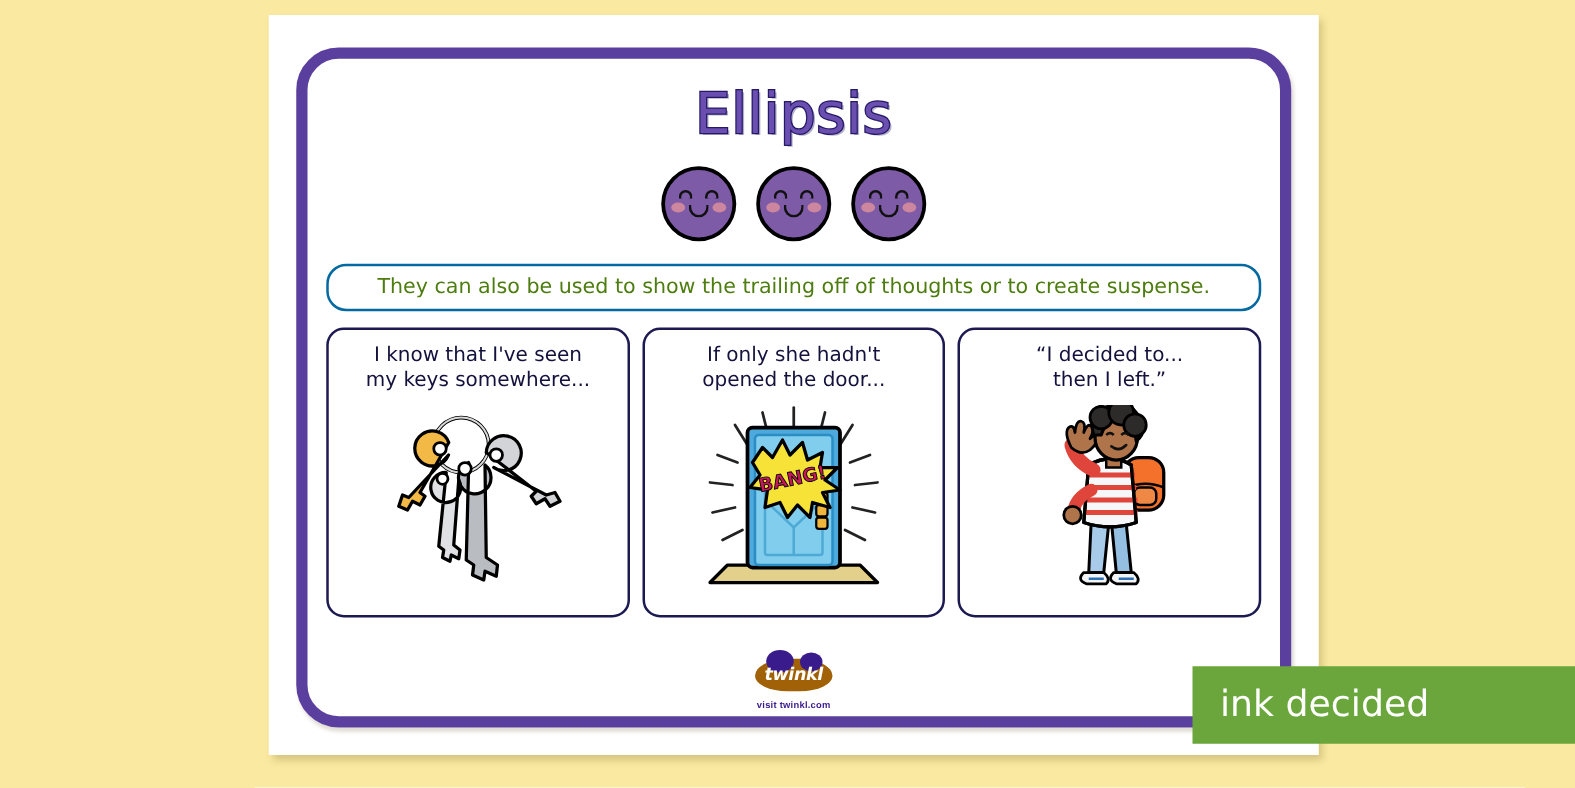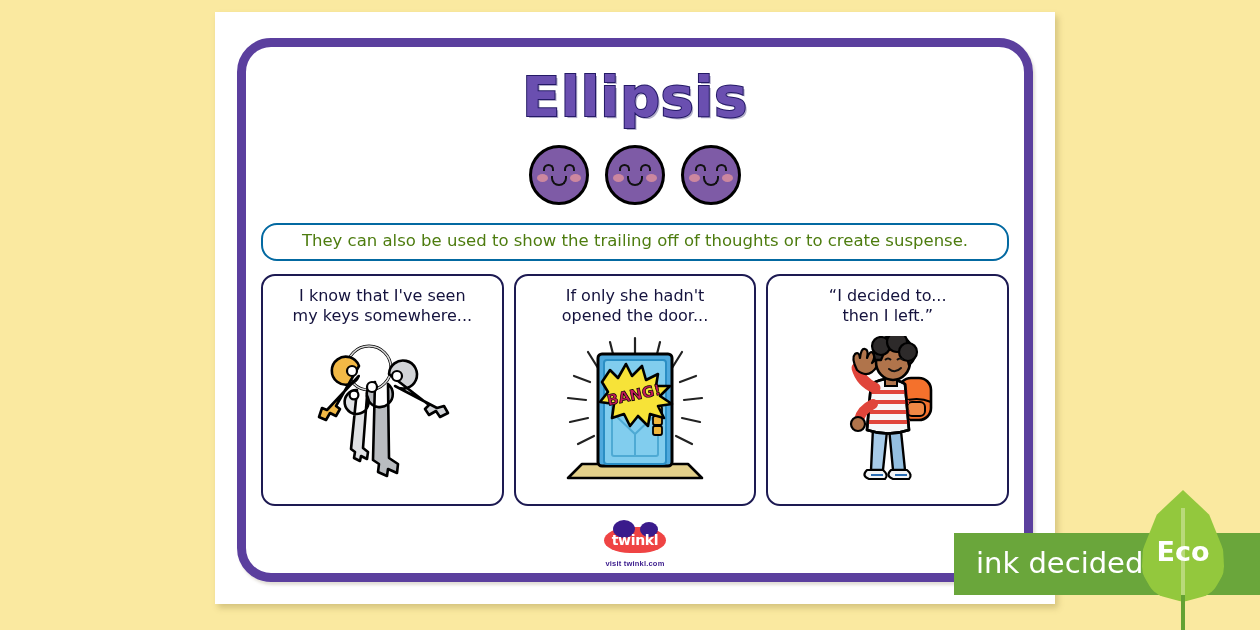--- a/index.html
+++ b/index.html
@@ -42,22 +42,22 @@
     top: 42px;
     right: 40px;
     bottom: 40px;
   }
 
   
   #title {
     text-align: center;
     margin-top: 10px;
     font-family: "DejaVu Sans", sans-serif;
-    font-size: 56px;
-    font-weight: bold;
+    font-size: 45px;
+    font-weight: normal;
     letter-spacing: 0.5px;
     color: #6a4fb0;
     -webkit-text-stroke: 2px #241a66;
     paint-order: stroke fill;
     text-shadow: 2px 2px 0 rgba(36,26,102,0.35);
   }
 
   
   #dots-row {
     display: flex;
@@ -167,22 +167,23 @@
     left: 0;
     right: 0;
     bottom: -4px;
     text-align: center;
   }
   #twinkl-blob {
     display: inline-block;
     position: relative;
     width: 62px;
     height: 26px;
-    background: #ef4444;
+    background: #a16207;
     border-radius: 50% 50% 48% 48% / 60% 60% 55% 55%;
+    font-style: italic;
   }
   #twinkl-blob::before {
     content: "";
     position: absolute;
     width: 22px; height: 18px;
     background: #3a1b8c;
     border-radius: 50%;
     top: -7px; left: 9px;
   }
   #twinkl-blob::after {
@@ -450,19 +451,13 @@
       </div>
       <div id="twinkl-url">visit twinkl.com</div>
     </div>
 
   </div>
 </div>
 
 <div id="eco-badge">
   <div id="eco-bar"></div>
   <div id="eco-label">ink decided</div>
-  <div id="eco-leaf">
-    <div class="leaf-shape"></div>
-    <div class="leaf-vein"></div>
-    <div class="leaf-vein-lower"></div>
-    <div id="eco-leaf-text">Eco</div>
-  </div>
 </div>
 
 </body></html>

